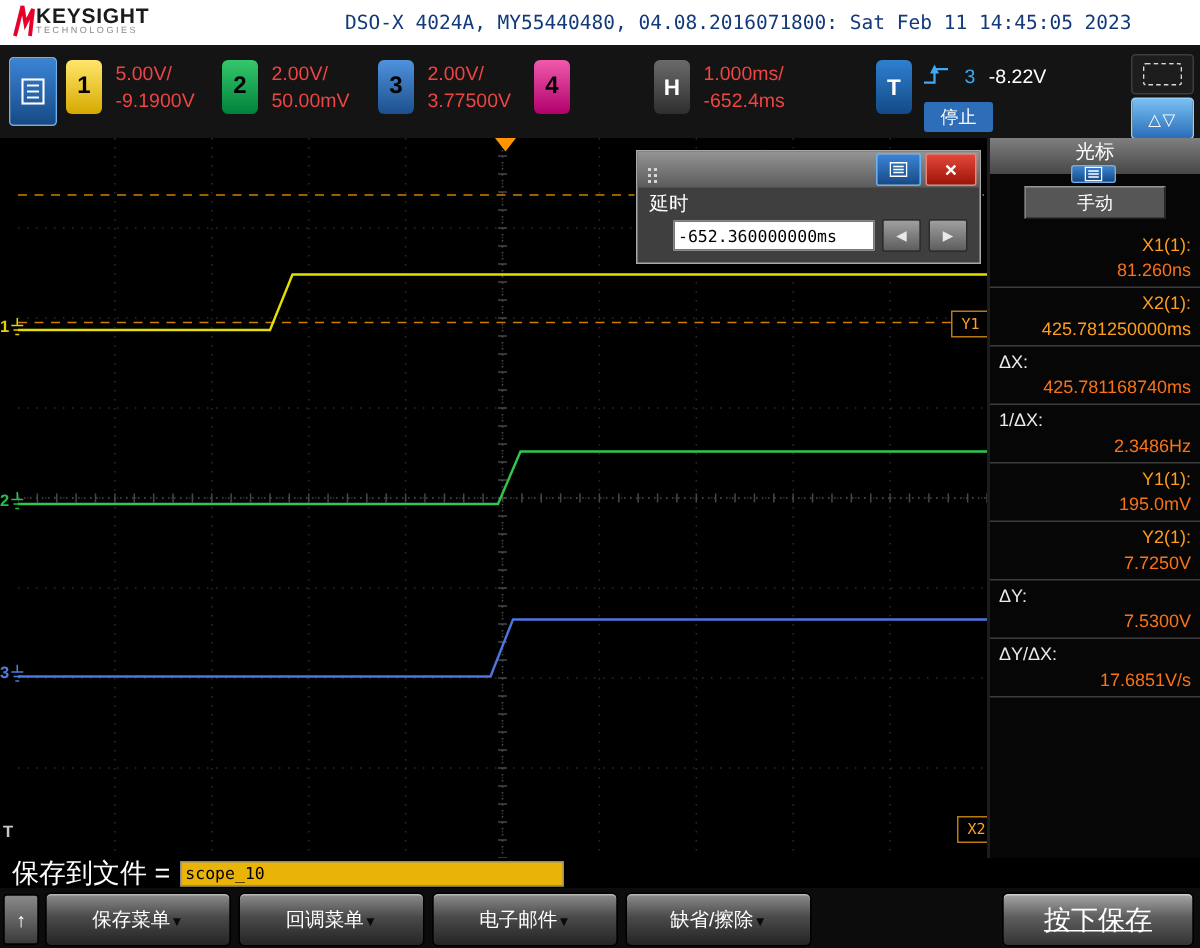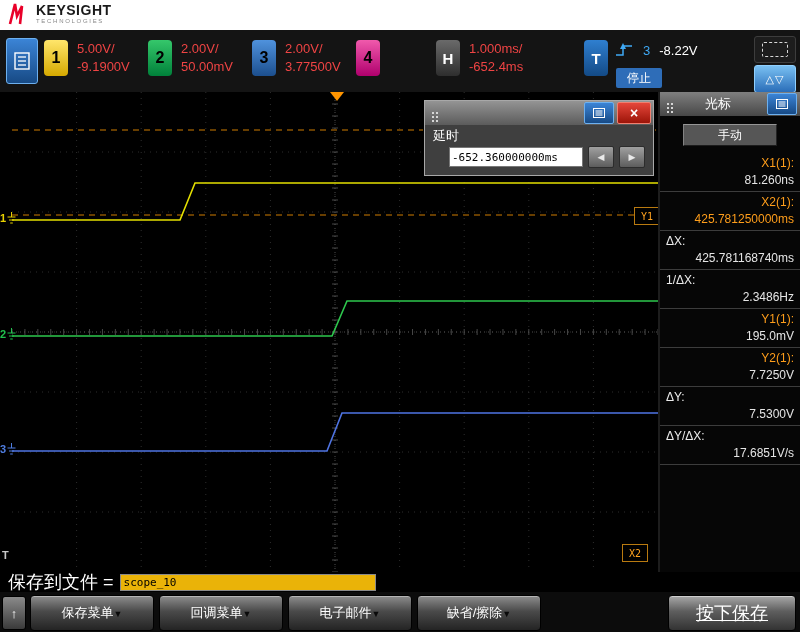--- a/index.html
+++ b/index.html
@@ -1,21 +1,21 @@
 <!DOCTYPE html>
 <html><head>
 <meta charset="utf-8">
 <style>
   html,body{margin:0;padding:0;background:#000;}
   .screen{position:relative;width:800px;height:632px;background:#000;overflow:hidden;
           font-family:"Liberation Sans",sans-serif;}
 
   
   .hdr{position:absolute;left:0;top:0;width:800px;height:30px;background:#ffffff;}
-  .logo{position:absolute;left:8px;top:3px;display:flex;align-items:flex-start;gap:12px;}
+  .logo{position:absolute;left:8px;top:3px;display:flex;align-items:flex-start;gap:0;}
   .brandcol{display:flex;flex-direction:column;}
   .brand-name{font-weight:bold;font-size:14px;color:#1a1a1a;letter-spacing:.5px;line-height:14px;}
   .brand-sub{font-size:6px;color:#8a8a8a;letter-spacing:1.7px;line-height:8px;}
   .hdr-title{position:absolute;left:230px;top:8px;font-family:"DejaVu Sans Mono",monospace;
              font-size:13px;color:#123a7a;white-space:nowrap;}
 
   
   .tbar{position:absolute;left:0;top:30px;width:800px;height:62px;background:#141414;}
   .menu-btn{position:absolute;left:6px;top:8px;width:30px;height:44px;
             background:linear-gradient(#3b84d6,#174a85);border:1px solid #6db0ef;border-radius:3px;
@@ -74,29 +74,29 @@
   .dlg-label{color:#fff;font-size:13px;line-height:16px;}
   .dlg-row{display:flex;margin-top:2px;align-items:center;padding-left:16px;}
   .dlg-input{width:128px;height:18px;background:#fff;color:#000;border:1px solid #777;
              font-family:"DejaVu Sans Mono",monospace;font-size:11px;padding:0 2px;}
   .dlg-arrow{width:30px;height:20px;margin-left:5px;background:linear-gradient(#a0a0a0,#5d5d5d);
              border:1px solid #2c2c2c;border-radius:2px;color:#e9e9e9;font-size:9px;
              display:flex;align-items:center;justify-content:center;}
 
   
   .sb{position:absolute;left:660px;top:92px;width:140px;height:480px;background:#060606;}
-  .sb-hdr{height:24px;background:linear-gradient(#7f7f7f,#474747);display:flex;align-items:center;}
+  .sb-hdr{height:24px;background:linear-gradient(#7f7f7f,#474747);display:flex;align-items:center;flex-direction:column;}
   .sb-title{flex:1;text-align:center;color:#fff;font-size:13px;}
   .manual-btn{margin:8px auto 7px;width:92px;height:20px;background:#565656;color:#fff;font-size:12px;
               border-top:1px solid #969696;border-left:1px solid #828282;
               border-right:1px solid #242424;border-bottom:1px solid #1c1c1c;
               display:flex;align-items:center;justify-content:center;}
   .crow{padding:3px 6px 3px;border-bottom:1px solid #3c3c3c;}
   .crow .lab{font-size:12px;color:#ececec;line-height:14px;}
-  .crow .val{font-size:12px;color:#e5e5e5;text-align:right;margin-top:3px;line-height:15px;}
+  .crow .val{font-size:12px;color:#f97316;text-align:right;margin-top:3px;line-height:15px;}
   .orange{color:#ff9e1b !important;text-align:right;}
 
   
   .savebar{position:absolute;left:0;top:572px;width:800px;height:20px;background:#000;
            display:flex;align-items:center;}
   .save-label{color:#fff;font-size:18px;margin-left:8px;white-space:nowrap;}
   .save-input{margin-left:6px;width:248px;height:15px;background:#eab308;border:1px solid #8a8a8a;
               color:#000;font-family:"DejaVu Sans Mono",monospace;font-size:11px;padding:0 3px;}
   .skbar{position:absolute;left:0;top:592px;width:800px;height:40px;background:#0c0c0c;}
   .upbtn{position:absolute;left:2px;top:4px;width:22px;height:32px;border-radius:3px;
@@ -118,20 +118,21 @@
   <div class="hdr">
     <div class="logo">
       <svg width="16" height="22" viewBox="0 0 16 22">
         <polyline points="2,21 7,1 9,13 14,3 12,21" fill="none" stroke="#e90029" stroke-width="2.6"></polyline>
       </svg>
       <div class="brandcol">
         <span class="brand-name">KEYSIGHT</span>
         <span class="brand-sub">TECHNOLOGIES</span>
       </div>
     </div>
+    <div class="hdr-title">DSO-X 4024A, MY55440480, 04.08.2016071800: Sat Feb 11 14:45:05 2023</div>
   </div>
 
   <div class="tbar">
     <div class="menu-btn">
       <svg width="16" height="18" viewBox="0 0 16 18">
         <rect x="1" y="1" width="14" height="16" fill="none" stroke="#fff" stroke-width="1.4"></rect>
         <line x1="4" y1="5" x2="12" y2="5" stroke="#fff" stroke-width="1.3"></line>
         <line x1="4" y1="9" x2="12" y2="9" stroke="#fff" stroke-width="1.3"></line>
         <line x1="4" y1="13" x2="12" y2="13" stroke="#fff" stroke-width="1.3"></line>
       </svg>
@@ -304,21 +305,21 @@
         <line x1="320" y1="468" x2="326" y2="468" stroke="#474747" stroke-width="1"></line>
         <line x1="320" y1="480" x2="326" y2="480" stroke="#474747" stroke-width="1"></line>
         <line x1="0" y1="38" x2="646" y2="38" stroke="#cf7d00" stroke-width="1" stroke-dasharray="6,5"></line>
         <line x1="0" y1="123" x2="646" y2="123" stroke="#cf7d00" stroke-width="1" stroke-dasharray="6,5"></line>
         <polyline points="0,128 168,128 183,91 646,91" fill="none" stroke="#e3df00" stroke-width="1.6"></polyline>
         <polyline points="0,244 320,244 335,209 646,209" fill="none" stroke="#2ec84e" stroke-width="1.6"></polyline>
         <polyline points="0,359 315,359 330,321 646,321" fill="none" stroke="#4f74e3" stroke-width="1.6"></polyline>
       </svg>
     <div class="trig-tri"></div>
     <div class="ymark" style="left:622px;top:115px;">Y1</div>
-    <div class="ymark" style="left:610px;top:452px;">X2</div>
+    <div class="ymark" style="left:626px;top:452px;">X2</div>
   </div>
   <div class="gap"></div>
 
   <div class="gmark gm1">
     <span>1</span>
     <svg width="9" height="12" viewBox="0 0 9 12" stroke="currentColor">
       <line x1="4.5" y1="0" x2="4.5" y2="5"></line>
         <line x1="0.5" y1="5" x2="8.5" y2="5"></line>
       <line x1="2" y1="8" x2="7" y2="8"></line>
         <line x1="3.2" y1="11" x2="5.8" y2="11"></line>

